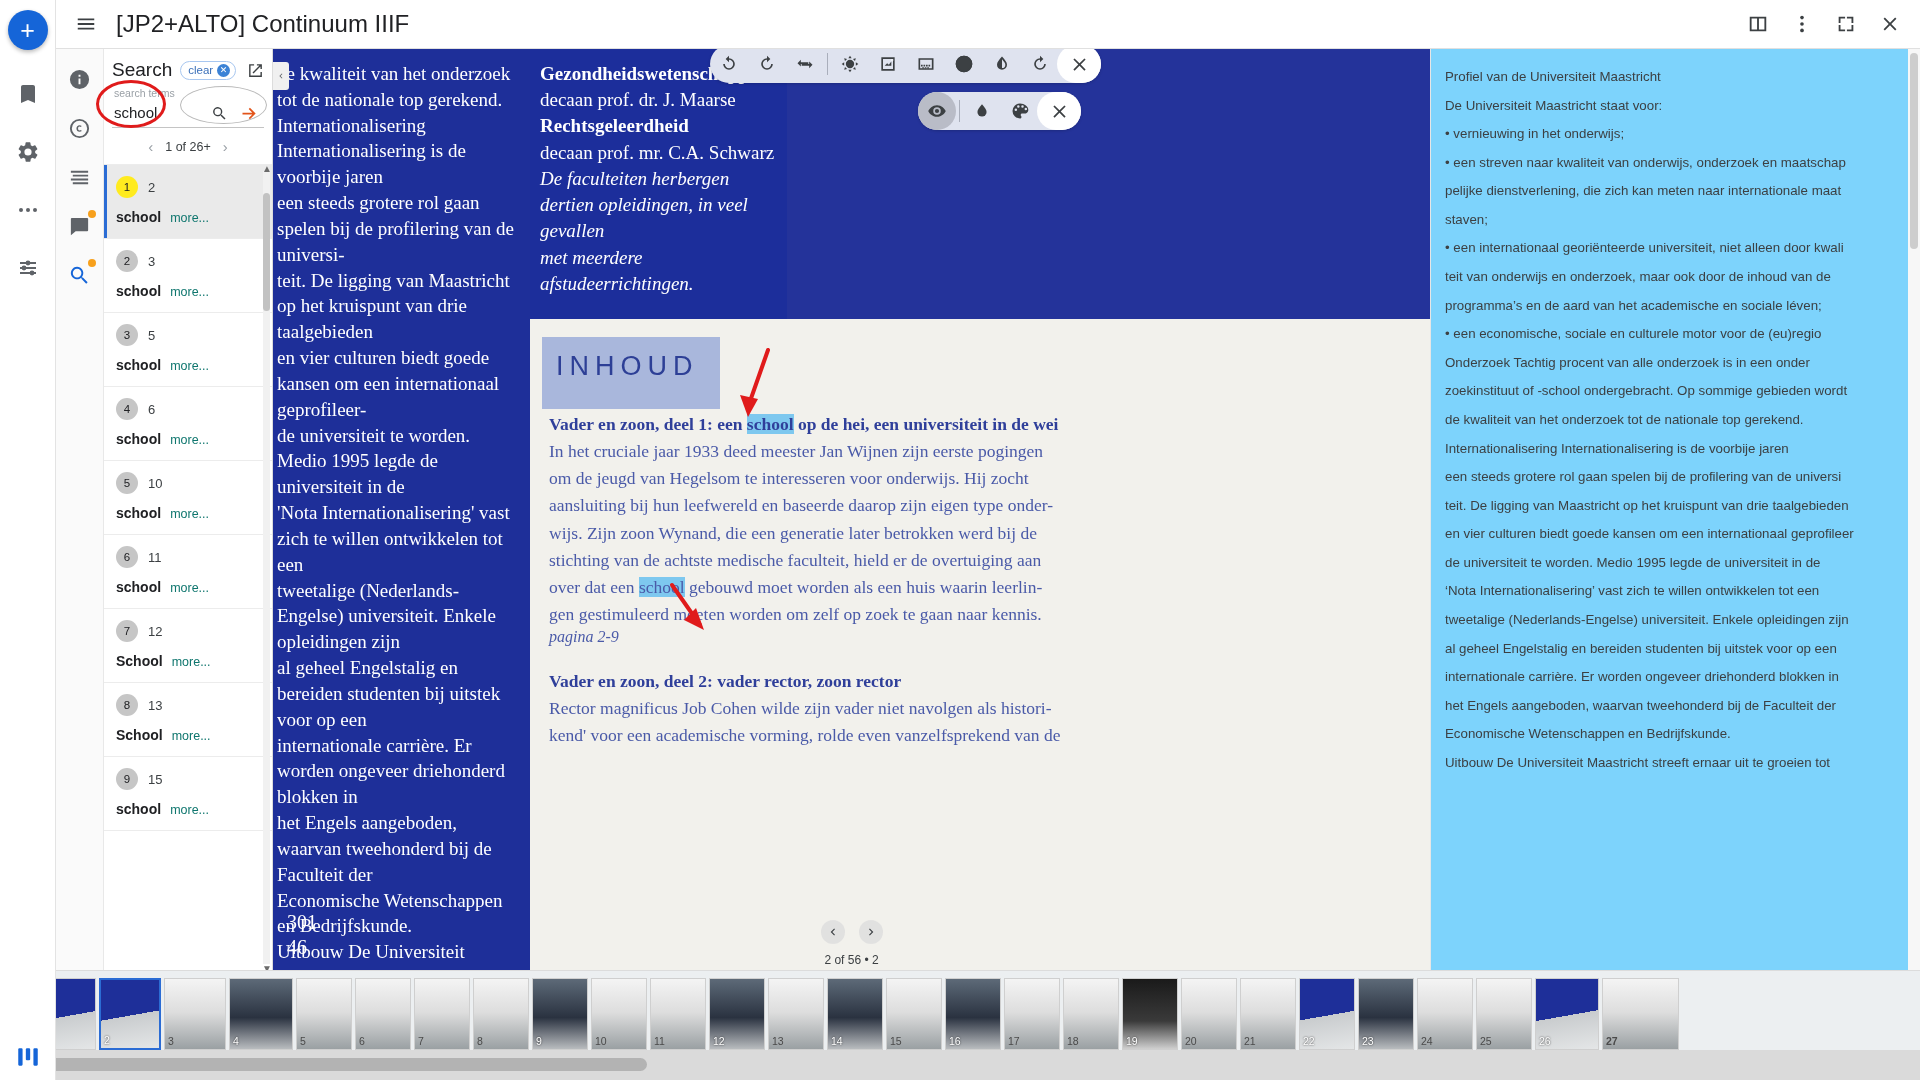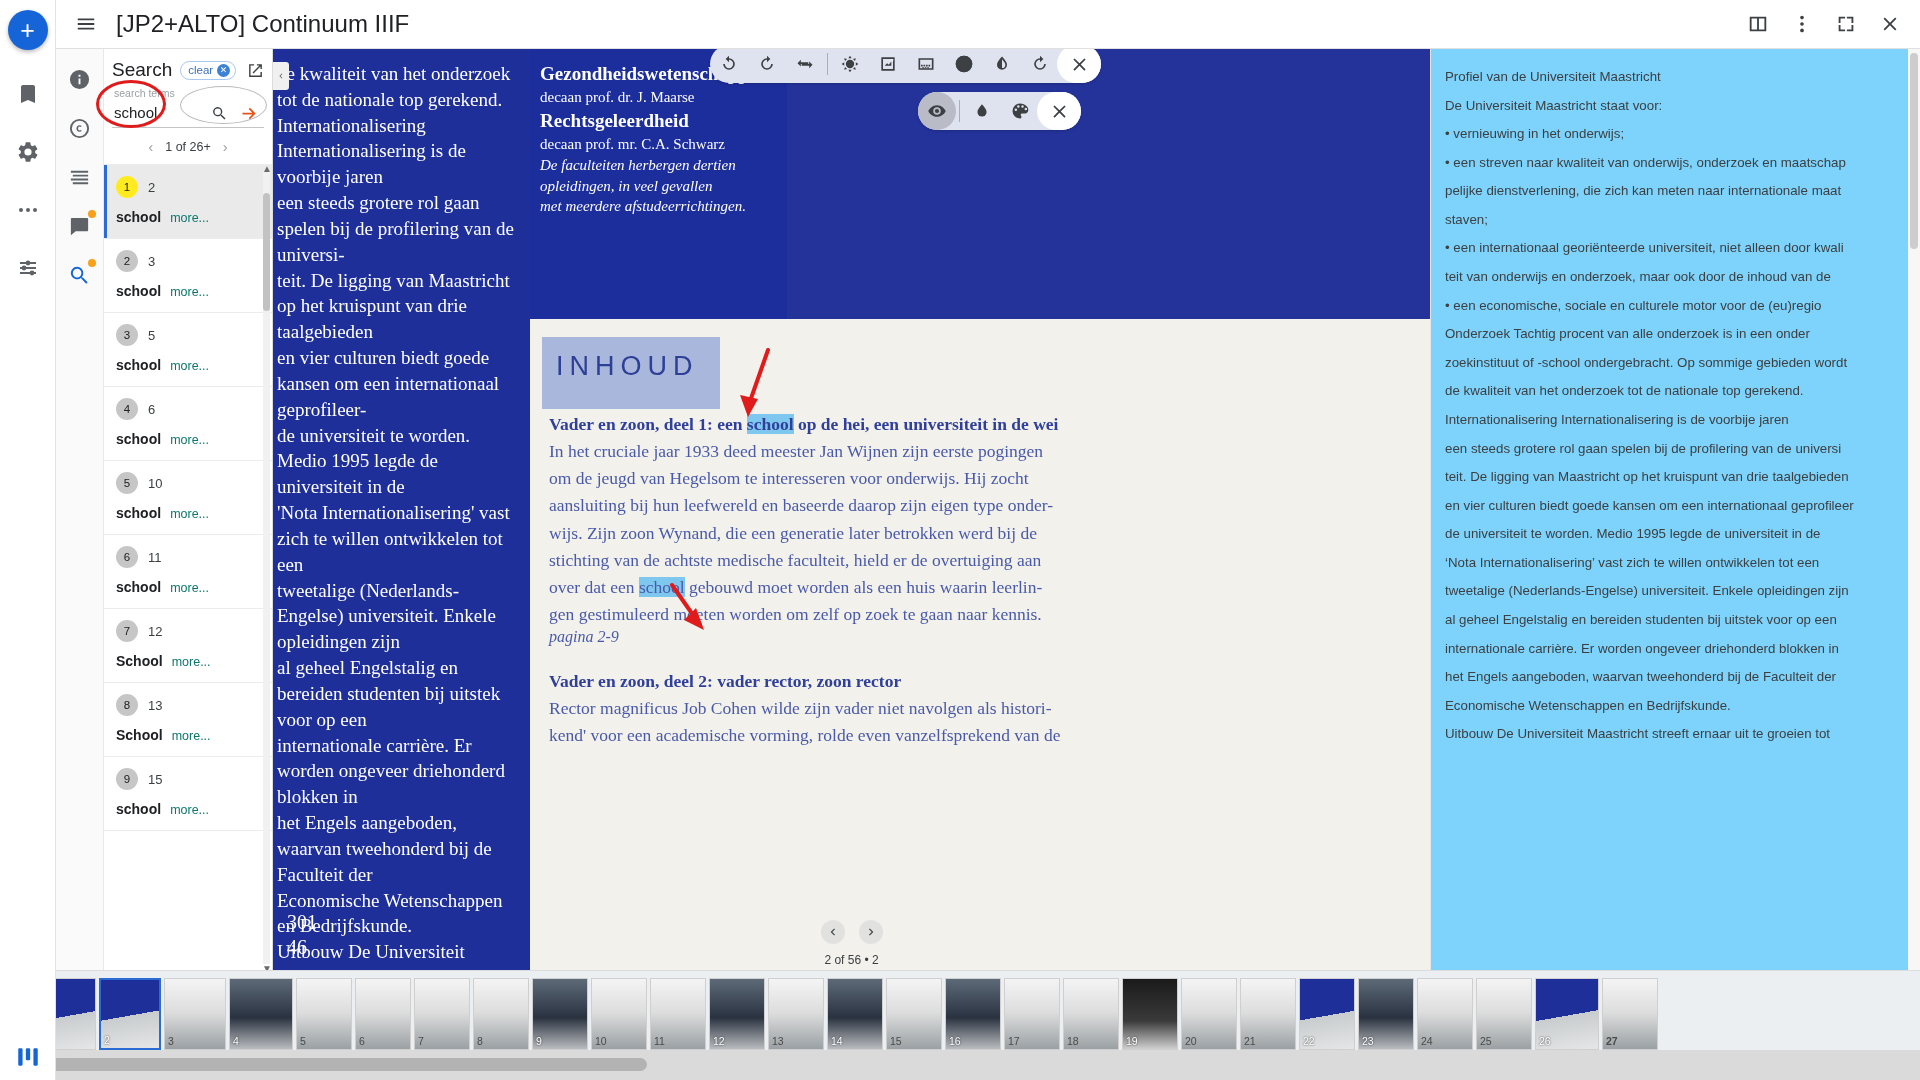--- a/index.html
+++ b/index.html
@@ -185,21 +185,21 @@
   }
   .blue-mid {
     position: absolute; left: 257px; top: 0; width: 257px; bottom: 0;
     background: #1c2e9b; padding: 12px 6px 0 10px;
   }
   .blue-mid .hd {
     color:#fff; font-family:"Liberation Serif", serif; font-weight: bold; font-size: 19px;
     line-height: 1.38;
   }
   .blue-mid .bd {
-    color:#fff; font-family:"Liberation Serif", serif; font-size: 15px; line-height: 1.38;
+    color:#fff; font-family:"Liberation Serif", serif; font-size: 19px; line-height: 1.38;
   }
   .blue-mid .it { font-style: italic; }
 
   .content-card {
     position: absolute; left: 257px; top: 270px; right: 0; bottom: 0;
     background: #f2f1ec;
   }
   .inhoud-band {
     position: absolute; left: 12px; top: 18px; width: 178px; height: 72px;
     background: #a9b7dc;
@@ -735,20 +735,21 @@
 
   <div class="textpanel" id="textpanel">
       <p>Profiel van de Universiteit Maastricht</p>
       <p>De Universiteit Maastricht staat voor:</p>
       <p>• vernieuwing in het onderwijs;</p>
       <p>• een streven naar kwaliteit van onderwijs, onderzoek en maatschap</p>
       <p>pelijke dienstverlening, die zich kan meten naar internationale maat</p>
       <p>staven;</p>
       <p>• een internationaal georiënteerde universiteit, niet alleen door kwali</p>
       <p>teit van onderwijs en onderzoek, maar ook door de inhoud van de</p>
+      <p>programma’s en de aard van het academische en sociale léven;</p>
       <p>• een economische, sociale en culturele motor voor de (eu)regio</p>
       <p>Onderzoek Tachtig procent van alle onderzoek is in een onder</p>
       <p>zoekinstituut of -school ondergebracht. Op sommige gebieden wordt</p>
       <p>de kwaliteit van het onderzoek tot de nationale top gerekend.</p>
       <p>Internationalisering Internationalisering is de voorbije jaren</p>
       <p>een steeds grotere rol gaan spelen bij de profilering van de universi</p>
       <p>teit. De ligging van Maastricht op het kruispunt van drie taalgebieden</p>
       <p>en vier culturen biedt goede kansen om een internationaal geprofileer</p>
       <p>de universiteit te worden. Medio 1995 legde de universiteit in de</p>
       <p>‘Nota Internationalisering’ vast zich te willen ontwikkelen tot een</p>
@@ -833,21 +834,21 @@
       </div>
       <div class="thumb-item tp-grey" style="width: 56px;">
         <span class="thumb-num dark">24</span>
       </div>
       <div class="thumb-item tp-grey" style="width: 56px;">
         <span class="thumb-num dark">25</span>
       </div>
       <div class="thumb-item tp-blue" style="width: 64px;">
         <span class="thumb-num">26</span>
       </div>
-      <div class="thumb-item tp-grey" style="width: 56px; font-weight: bold;">
+      <div class="thumb-item tp-grey" style="width: 77px; font-weight: bold;">
         <span class="thumb-num dark">27</span>
       </div>
     </div>
   <div class="corner-logo">
     <svg viewBox="0 0 24 24">
         <rect x="3" y="4" width="4" height="16" rx="1"></rect>
         <rect x="10" y="4" width="4" height="11" rx="1"></rect>
         <rect x="17" y="4" width="4" height="16" rx="1"></rect>
       </svg>
   </div>

